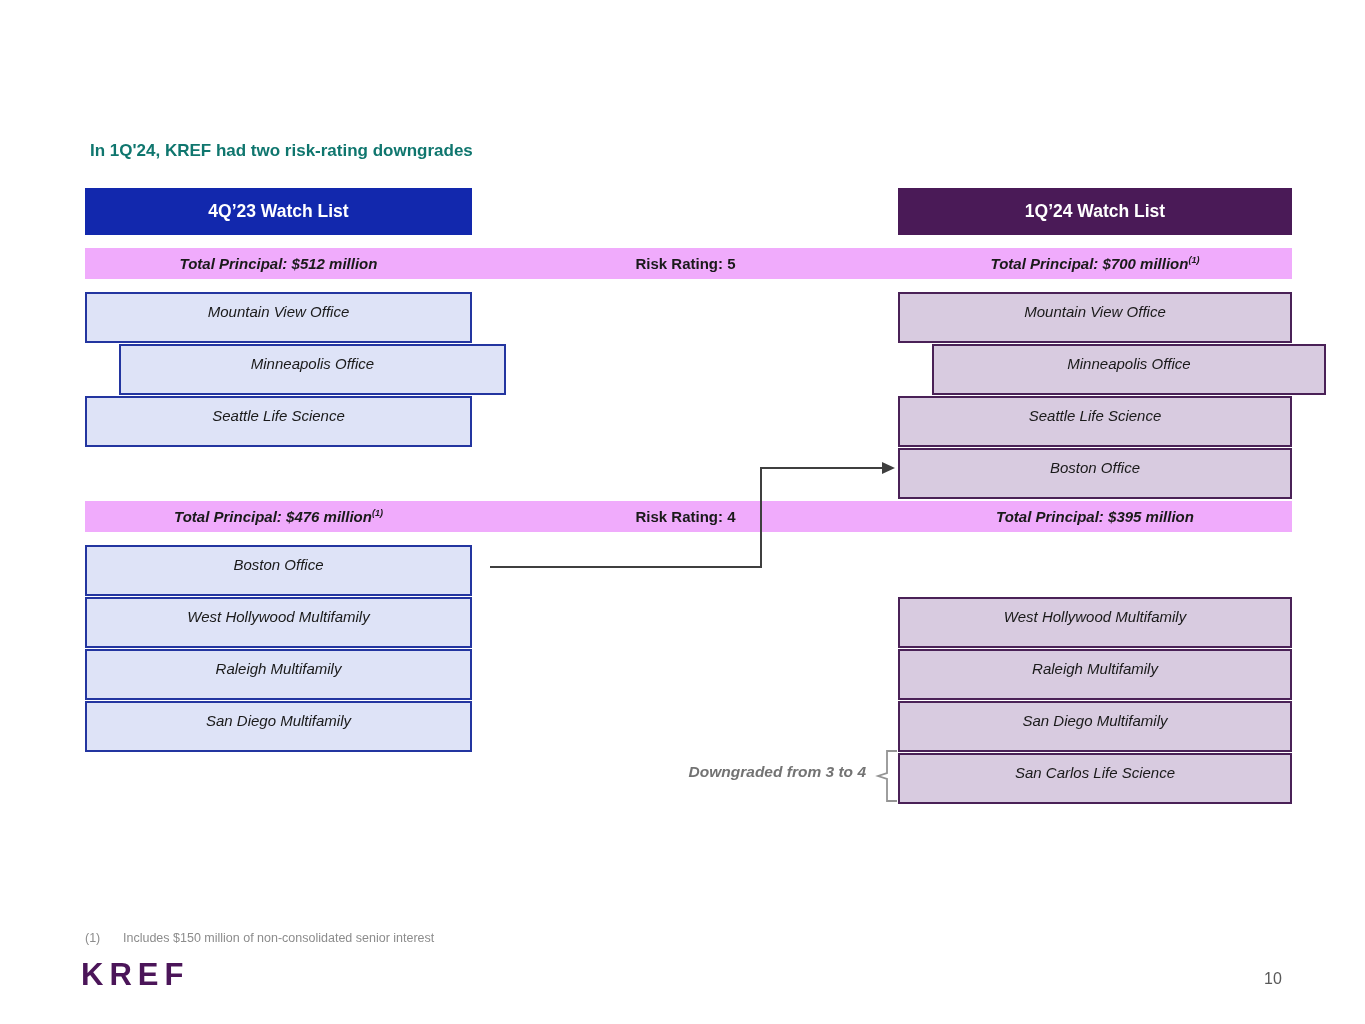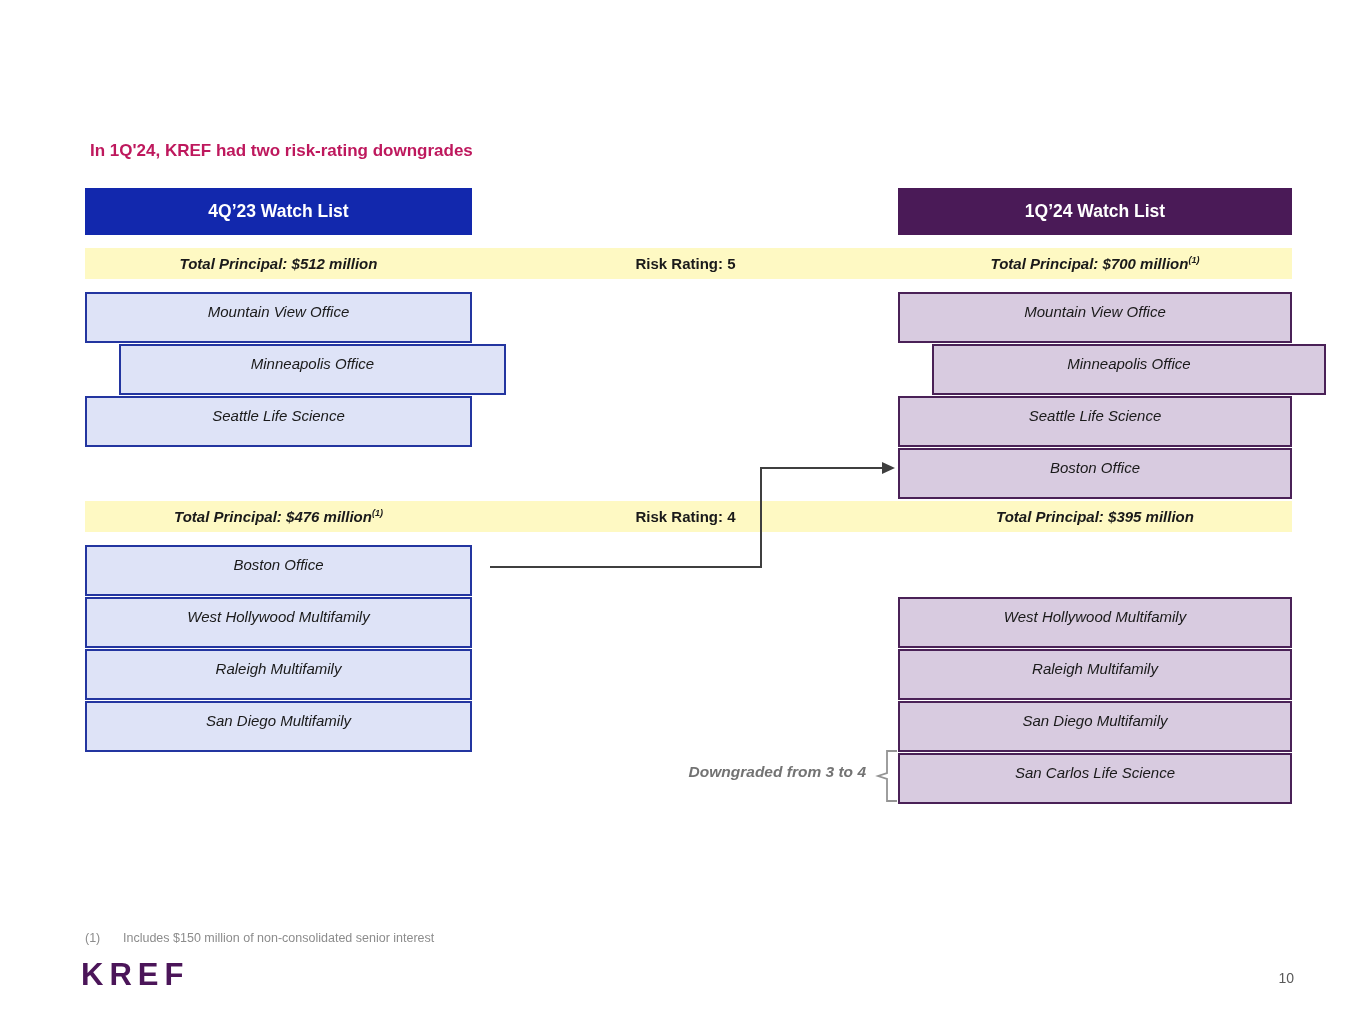--- a/index.html
+++ b/index.html
@@ -1,29 +1,29 @@
 <!DOCTYPE html>
 <html><head>
 <meta charset="utf-8">
 <style>
   html,body{margin:0;padding:0;background:#ffffff;}
   body{font-family:"Liberation Sans", sans-serif;}
   .slide{position:relative;width:1365px;height:1024px;background:#ffffff;overflow:hidden;}
 
   .title{position:absolute;left:84px;top:55px;font-size:46px;font-weight:500;
          letter-spacing:-0.5px;color:#4B165A;white-space:nowrap;}
-  .subtitle{position:absolute;left:90px;top:141px;font-size:17px;font-weight:600;color:#be185d;}
+  .subtitle{position:absolute;left:90px;top:141px;font-size:17px;font-weight:600;color:#0f766e;}
 
   .hdr{position:absolute;top:188px;height:47px;line-height:47px;text-align:center;
        color:#ffffff;font-size:17.5px;font-weight:700;}
   .hdr-1{left:85px;width:387px;background:#1228AD;}
   .hdr-2{left:490px;width:391px;background:#8A959D;}
   .hdr-3{left:898px;width:394px;background:#4A1A57;}
 
-  .band{position:absolute;left:85px;width:1207px;height:31px;background:#fef9c3;}
+  .band{position:absolute;left:85px;width:1207px;height:31px;background:#f0abfc;}
   .band-1{top:248px;}
   .band-2{top:501px;}
   .band-cell{position:absolute;top:0;height:31px;line-height:31px;text-align:center;
              font-size:15px;color:#1A1A1A;}
   .band-cell.c1{left:0;width:387px;}
   .band-cell.c2{left:405px;width:391px;}
   .band-cell.c3{left:813px;width:394px;}
   .tp{font-style:italic;font-weight:700;}
   .rr{font-weight:600;}
   sup{font-size:9px;font-style:italic;font-weight:700;vertical-align:super;line-height:0;}
@@ -38,22 +38,22 @@
 
   .overlay{position:absolute;left:0;top:0;width:1365px;height:1024px;pointer-events:none;}
 
   .downgrade{position:absolute;top:763px;left:560px;width:306px;text-align:right;
              font-size:15.5px;font-style:italic;font-weight:600;color:#737373;}
 
   .footnote{position:absolute;top:931px;left:85px;font-size:12.5px;color:#8C8C8C;}
   .footnote .fn-marker{display:inline-block;width:38px;}
   .logo{position:absolute;left:81px;top:957px;font-size:31px;font-weight:700;
         letter-spacing:6px;color:#4B1559;}
-  .pagenum{position:absolute;left:1264px;top:970px;width:30px;text-align:right;
-           font-size:14px;color:#595959;}
+  .pagenum{position:absolute;left:1264px;top:970px;width:30px;text-align:left;
+           font-size:16px;color:#595959;}
 </style>
 </head>
 <body>
 
 <div class="slide">
 
   <div class="subtitle">In 1Q'24, KREF had two risk-rating downgrades</div>
 
   <div class="hdr hdr-1">4Q’23 Watch List</div>
   <div class="hdr hdr-3">1Q’24 Watch List</div>

